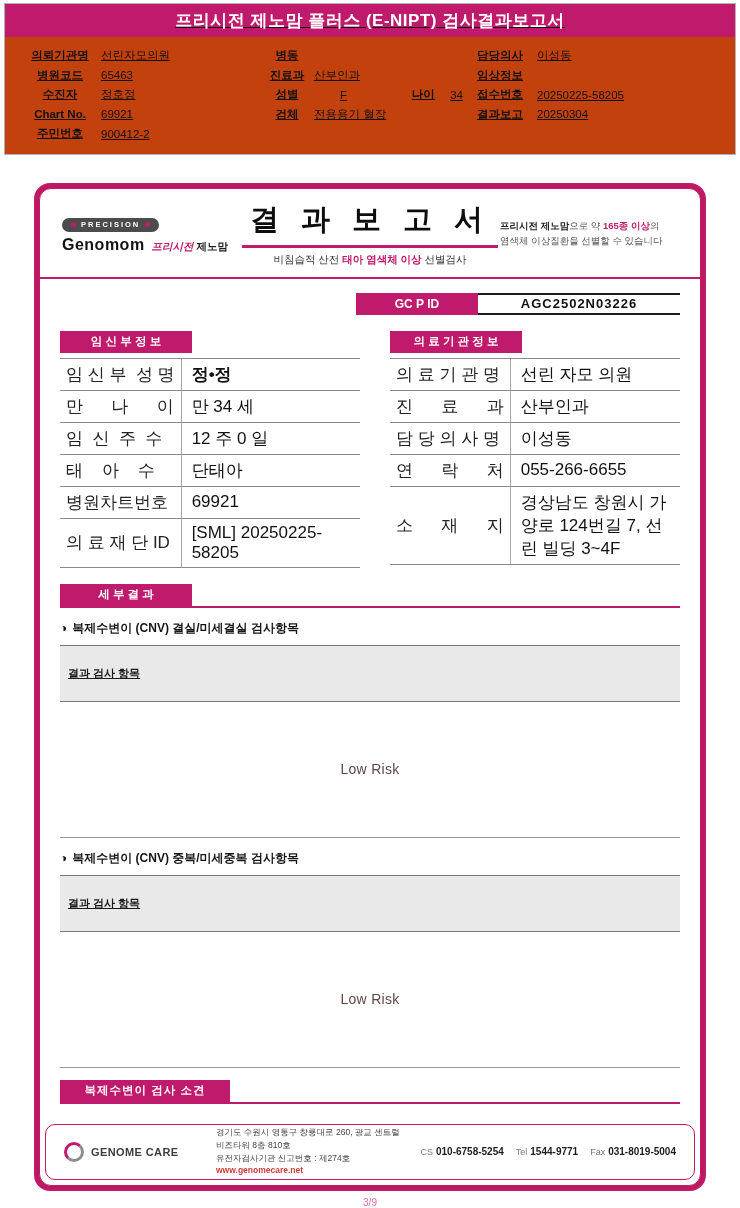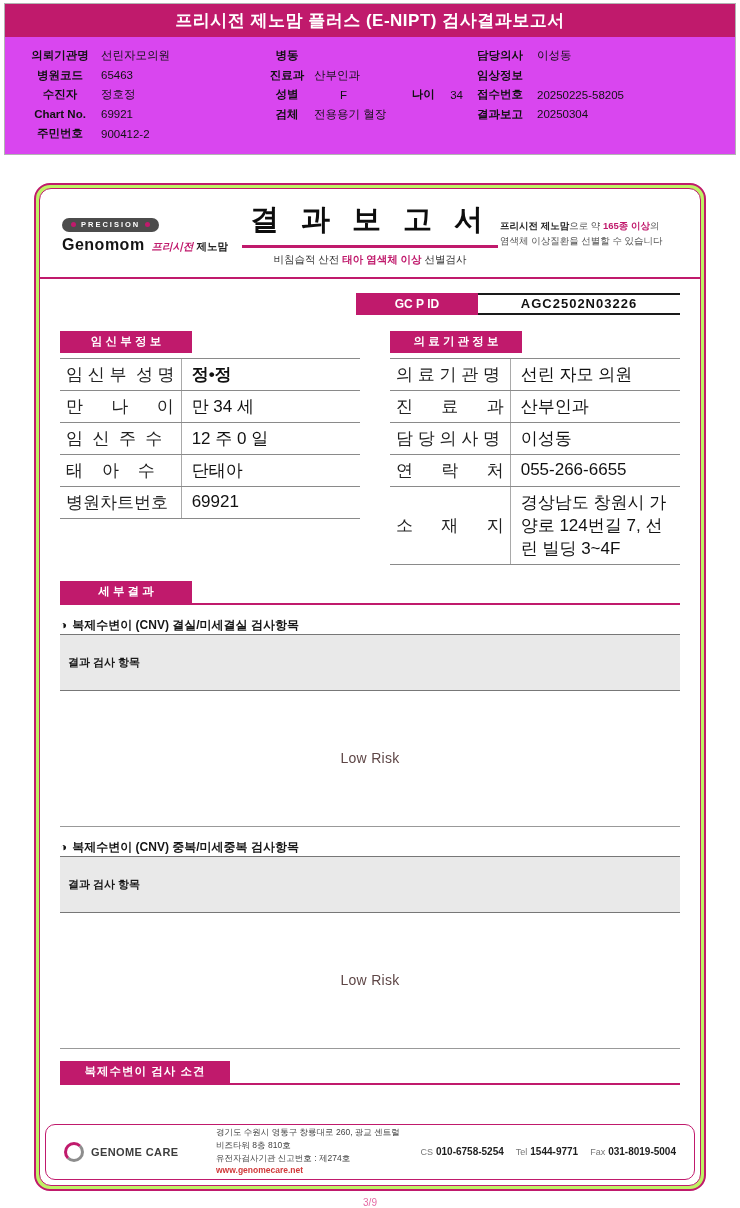--- a/index.html
+++ b/index.html
@@ -6,21 +6,21 @@
   html,body { background: #fff; }
   body {
     width: 740px; height: 1208px;
     font-family: "Liberation Sans", "DejaVu Sans", sans-serif;
     color: #111;
   }
   .page { position: relative; width: 740px; height: 1208px; overflow: hidden; background: #fff; }
   :root { --m: #c01a6c; }
 
   
-  .top-wrap { margin: 3px 4px 0; border: 1px solid #b3b3b3; background: #d946ef; }
+  .top-wrap { margin: 3px 4px 0; border: 1px solid #b3b3b3; background: #c2410c; text-decoration: underline; }
   .top-bar {
     background: var(--m); color: #fff; text-align: center;
     font-weight: bold; font-size: 17px; padding: 5px 0; letter-spacing: 0.5px;
   }
   .patient-grid { display: flex; padding: 9px 14px 10px; }
   .p-col { display: flex; flex-direction: column; text-align: center; }
   .p-col-1 { width: 218px; }
   .p-col-2 { width: 226px; }
   .p-col-3 { flex: 1; }
   .p-row { display: flex; height: 19.5px; align-items: center; font-size: 11.5px; }
@@ -29,21 +29,21 @@
   .p-col-2 .p-lbl { width: 54px; margin-left: 23px; }
   .p-col-3 .p-lbl { width: 74px; }
   .p-val { white-space: pre; }
   .p-val-sex { width: 60px; }
   .p-lbl-age { width: 38px; }
 
   
   .report-box {
     margin: 28px 34px 0; height: 1008px;
     border: 2px solid var(--m); border-radius: 16px; padding: 3px;
-    background: #bef264;
+    background: #be185d;
   }
   .report-inner {
     height: 100%; border: 1px solid var(--m); border-radius: 12px;
     position: relative; overflow: hidden; background: #fff;
   }
 
   
   .rb-header {
     display: flex; align-items: center;
     padding: 10px 22px 8px; height: 90px;
@@ -100,23 +100,23 @@
   .td-l { white-space: pre; color: #222; }
   .info-block-l .td-l { width: 120px; }
   .info-block-r .td-l { width: 106px; }
   .td-v { border-left: 1px solid #a9a9a9; padding-left: 10px !important; }
   .v-bold { font-weight: bold; }
 
   .chip-row { margin-top: 16px; border-bottom: 2px solid var(--m); }
 
   .cnv-title { margin-top: 12px; font-weight: bold; font-size: 12px; display: flex; gap: 5px; align-items: center; color: #151515; }
   .cnv-colhead {
-    background: #e9e9e9;
+    margin-top: 8px; background: #e9e9e9;
     border-top: 1px solid #777; border-bottom: 1px solid #777;
-    font-weight: bold; font-size: 11px; padding: 20px 8px; color: #1a1a1a;
+    font-weight: bold; font-size: 11px; padding: 20px 8px; color: #1a1a1a; text-decoration: underline;
   }
   .cnv-body { height: 136px; border-bottom: 1px solid #999; display: flex; align-items: center; justify-content: center; }
   .lowrisk { font-size: 14px; color: #5e4646; letter-spacing: 0.3px; }
 
   .findings-row { margin-top: 12px; border-bottom: 2px solid var(--m); }
   .findings-chip { width: 170px; letter-spacing: 1px; }
   .findings-body { height: 158px; border-bottom: 1px solid #ccc; }
 
   
   .rb-footer {
@@ -253,20 +253,24 @@
                     <td class="td-v">12 주 0 일</td>
                   </tr>
               <tr>
                     <td class="td-l">태    아    수</td>
                     <td class="td-v">단태아</td>
                   </tr>
               <tr>
                     <td class="td-l">병원차트번호</td>
                     <td class="td-v">69921</td>
                   </tr>
+              <tr>
+                    <td class="td-l">의 료 재 단 ID</td>
+                    <td class="td-v">[SML] 20250225-58205</td>
+                  </tr>
             </tbody>
               </table>
           </div>
           <div class="info-block-r">
             <div class="chip">의 료 기 관 정 보</div>
             <table class="info-table">
               <tbody>
                   <tr>
                     <td class="td-l">의 료 기 관 명</td>
                     <td class="td-v">선린 자모 의원</td>

